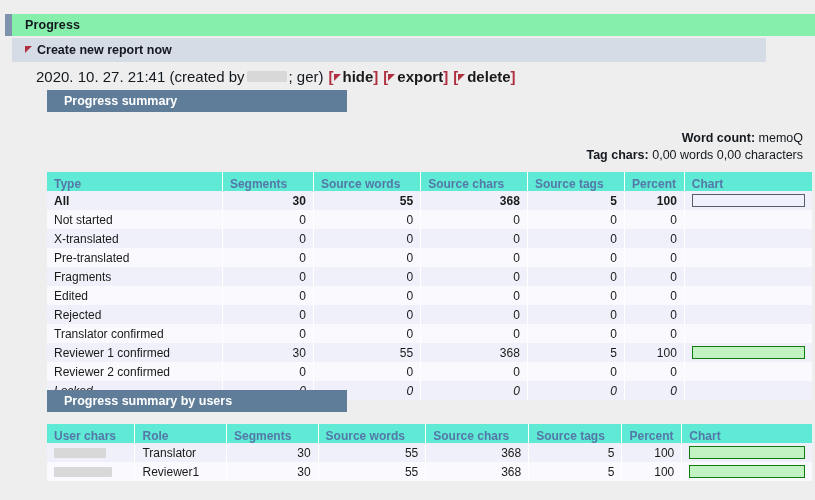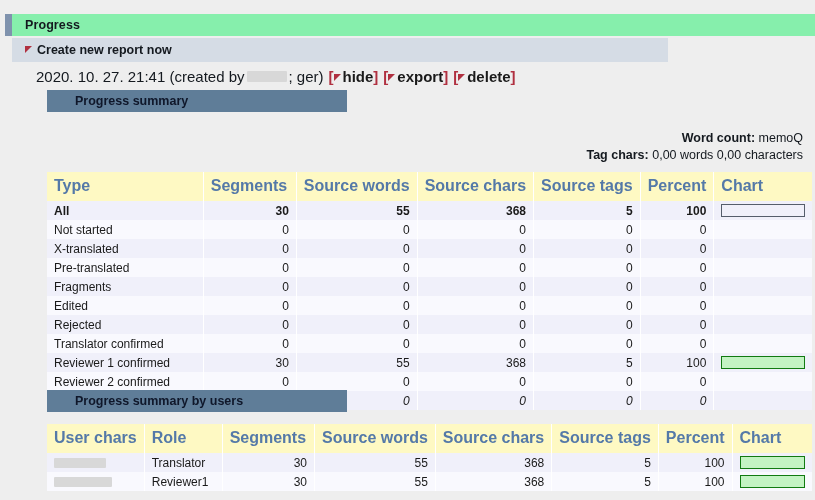--- a/index.html
+++ b/index.html
@@ -39,21 +39,21 @@
     color: #14191f;
     padding-left: 13px;
     letter-spacing: 0.1px;
   }
 
   
   .create-strip {
     position: absolute;
     left: 12px;
     top: 38px;
-    width: 656px;
+    width: 754px;
     height: 24px;
     background: #d5dce5;
     display: flex;
     align-items: center;
   }
   .create-strip .link-txt {
     font-weight: bold;
     font-size: 12.5px;
     color: #14191f;
     cursor: pointer;
@@ -100,26 +100,26 @@
     cursor: pointer;
   }
   .act-grp { margin-left: 5px; }
   .act-grp .tri { margin-right: 2px; }
   .brk { color: #b03040; font-weight: bold; }
 
   
   .section-head {
     position: absolute;
     background: #5f7d98;
-    color: #0f172a;
+    color: #ffffff;
     font-weight: bold;
     font-size: 12.5px;
     display: flex;
     align-items: center;
-    padding-left: 28px;
+    padding-left: 17px;
     box-sizing: border-box;
   }
   #sec-summary {
     left: 47px;
     top: 90px;
     width: 300px;
     height: 22px;
   }
   #sec-users {
     left: 47px;
@@ -144,25 +144,25 @@
   table.rpt {
     position: absolute;
     border-collapse: collapse;
     font-size: 12px;
     background: #ffffff;
   }
   #tbl-summary { left: 47px; top: 172px; width: 765px; }
   #tbl-users   { left: 47px; top: 424px; width: 765px; }
 
   table.rpt thead th {
-    background: #fef9c3;
+    background: #5eead4;
     color: #5479a8;
     font-weight: bold;
-    font-size: 16px;
-    padding: 5px 7px 6px 7px;
+    font-size: 12px;
+    padding: 5px 7px 0 7px;
     border-right: 1px solid #ffffff;
     vertical-align: top;
     white-space: nowrap;
   }
   table.rpt thead th:last-child { border-right: none; margin-top: 8px; }
   table.rpt thead th.l { text-align: left; }
   table.rpt thead th.r { text-align: left; }
 
   table.rpt tbody td {
     padding: 2px 7px;

